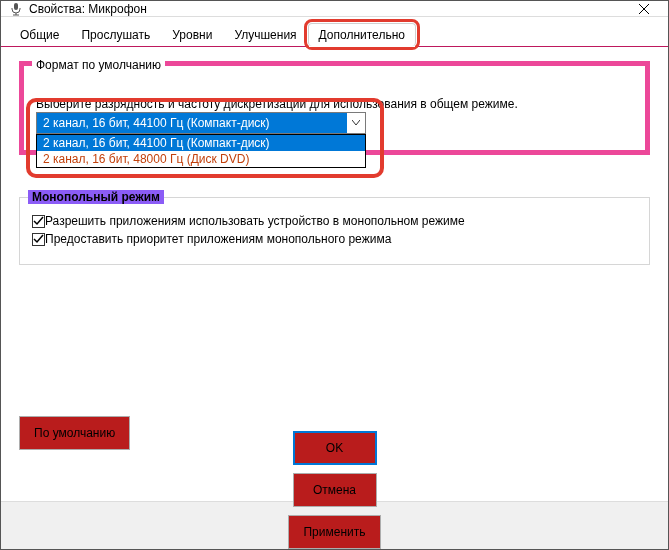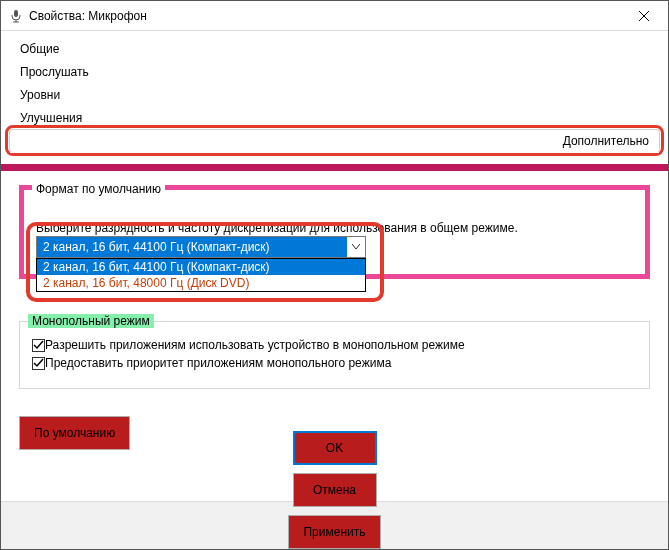--- a/index.html
+++ b/index.html
@@ -1,41 +1,41 @@
 <!DOCTYPE html>
 <html><head>
 <meta charset="utf-8">
 <style>
 * { box-sizing: border-box; margin: 0; padding: 0; font-family: 'Segoe UI', Tahoma, sans-serif; font-size: 12px; }
 body { background: #fff; width: 669px; height: 550px; border: 1px solid #555; position: relative; overflow: hidden; }
-.titlebar { height: 30px; display: flex; align-items: center; padding: 0 2px 0 8px; border-bottom: 1px solid #ddd; }
+.titlebar { height: 16px; display: flex; align-items: center; padding: 0 2px 0 8px; border-bottom: 1px solid #ddd; }
 .titlebar .mic-icon svg { width: 14px; height: 14px; margin-right: 6px; display: block; }
 .titlebar .title { flex: 1; }
 .titlebar .close { width: 44px; height: 30px; display: flex; align-items: center; justify-content: center; cursor: pointer; }
 .titlebar .close svg { width: 10px; height: 10px; }
-.tabs { display: flex; padding: 6px 8px 12px 8px; border-bottom: 7px solid #be185d; position: relative; flex-direction: column; }
+.tabs { display: flex; padding: 6px 8px 0 8px; border-bottom: 1px solid #be185d; position: relative; }
 .tab { padding: 4px 10px; border: 1px solid transparent; border-bottom: none; cursor: pointer; position: relative; background: #fff; }
 .tab.active { border-color: #d0d0d0; z-index: 2; }
 .tab.active::after { content: ''; position: absolute; left: 0; right: 0; bottom: -1px; height: 1px; background: #fff; }
 .tab.highlight { outline: 3px solid #e23b2e; outline-offset: 1px; border-radius: 4px; text-align: right; }
 .content { padding: 14px 18px; position: relative; }
 .fieldset { border: 5px solid #ec4899; padding: 30px 12px 16px 12px; position: relative; margin-bottom: 10px; }
 .fieldset .legend { position: absolute; top: -8px; left: 8px; background: #fff; padding: 0 4px; }
 .fieldset .desc { line-height: 1.35; }
 .combo-wrap { position: relative; width: 330px; }
 .hl-box { position: absolute; border: 4px solid #e23b2e; border-radius: 10px; pointer-events: none; }
 .combo { width: 330px; height: 22px; border: 1px solid #7a7a7a; display: flex; align-items: center; background: #fff; cursor: pointer; }
 .combo .val { flex: 1; padding: 0 6px; background: #0078d7; color: #fff; height: 100%; display: flex; align-items: center; }
 .combo .arrow { width: 18px; display: flex; align-items: center; justify-content: center; }
 .combo .arrow svg { width: 8px; height: 6px; }
 .dropdown { position: absolute; top: 22px; left: 0; width: 330px; border: 1px solid #000; background: #fff; z-index: 5; }
 .dropdown .opt { padding: 1px 6px; color: #c2410c; }
 .dropdown .opt.sel { background: #0078d7; color: #fff; }
 .fieldset2 { border: 1px solid #d6d6d6; padding: 12px 12px 14px 12px; position: relative; margin-top: 4px; }
-.fieldset2 .legend { position: absolute; top: -8px; left: 8px; background: #86efac; padding: 0 4px; }
+.fieldset2 .legend { position: absolute; top: -8px; left: 8px; background: #8b5cf6; padding: 0 4px; font-weight: bold; }
 .check-row { display: flex; align-items: center; gap: 0; margin: 4px 0; cursor: pointer; }
 .check-row .box { width: 13px; height: 13px; border: 1px solid #333; display: flex; align-items: center; justify-content: center; flex-shrink: 0; }
 .check-row .box svg { width: 11px; height: 11px; }
 .btn { height: 22px; padding: 16px 14px; border: 1px solid #adadad; background: #b91c1c; cursor: pointer; display: inline-flex; align-items: center; justify-content: center; min-width: 84px; }
 .btn.primary { border-color: #0078d7; border-width: 1px; box-shadow: 0 0 0 1px #0078d7 inset; }
 .defaults-btn { position: absolute; left: 18px; top: 415px; }
 .footer { position: absolute; bottom: 0; left: 0; right: 0; height: 48px; border-top: 1px solid #ddd; background: #f0f0f0; display: flex; align-items: center; justify-content: flex-end; gap: 8px; padding: 0 14px; flex-direction: column; }
 </style>
 </head>
 <body>

